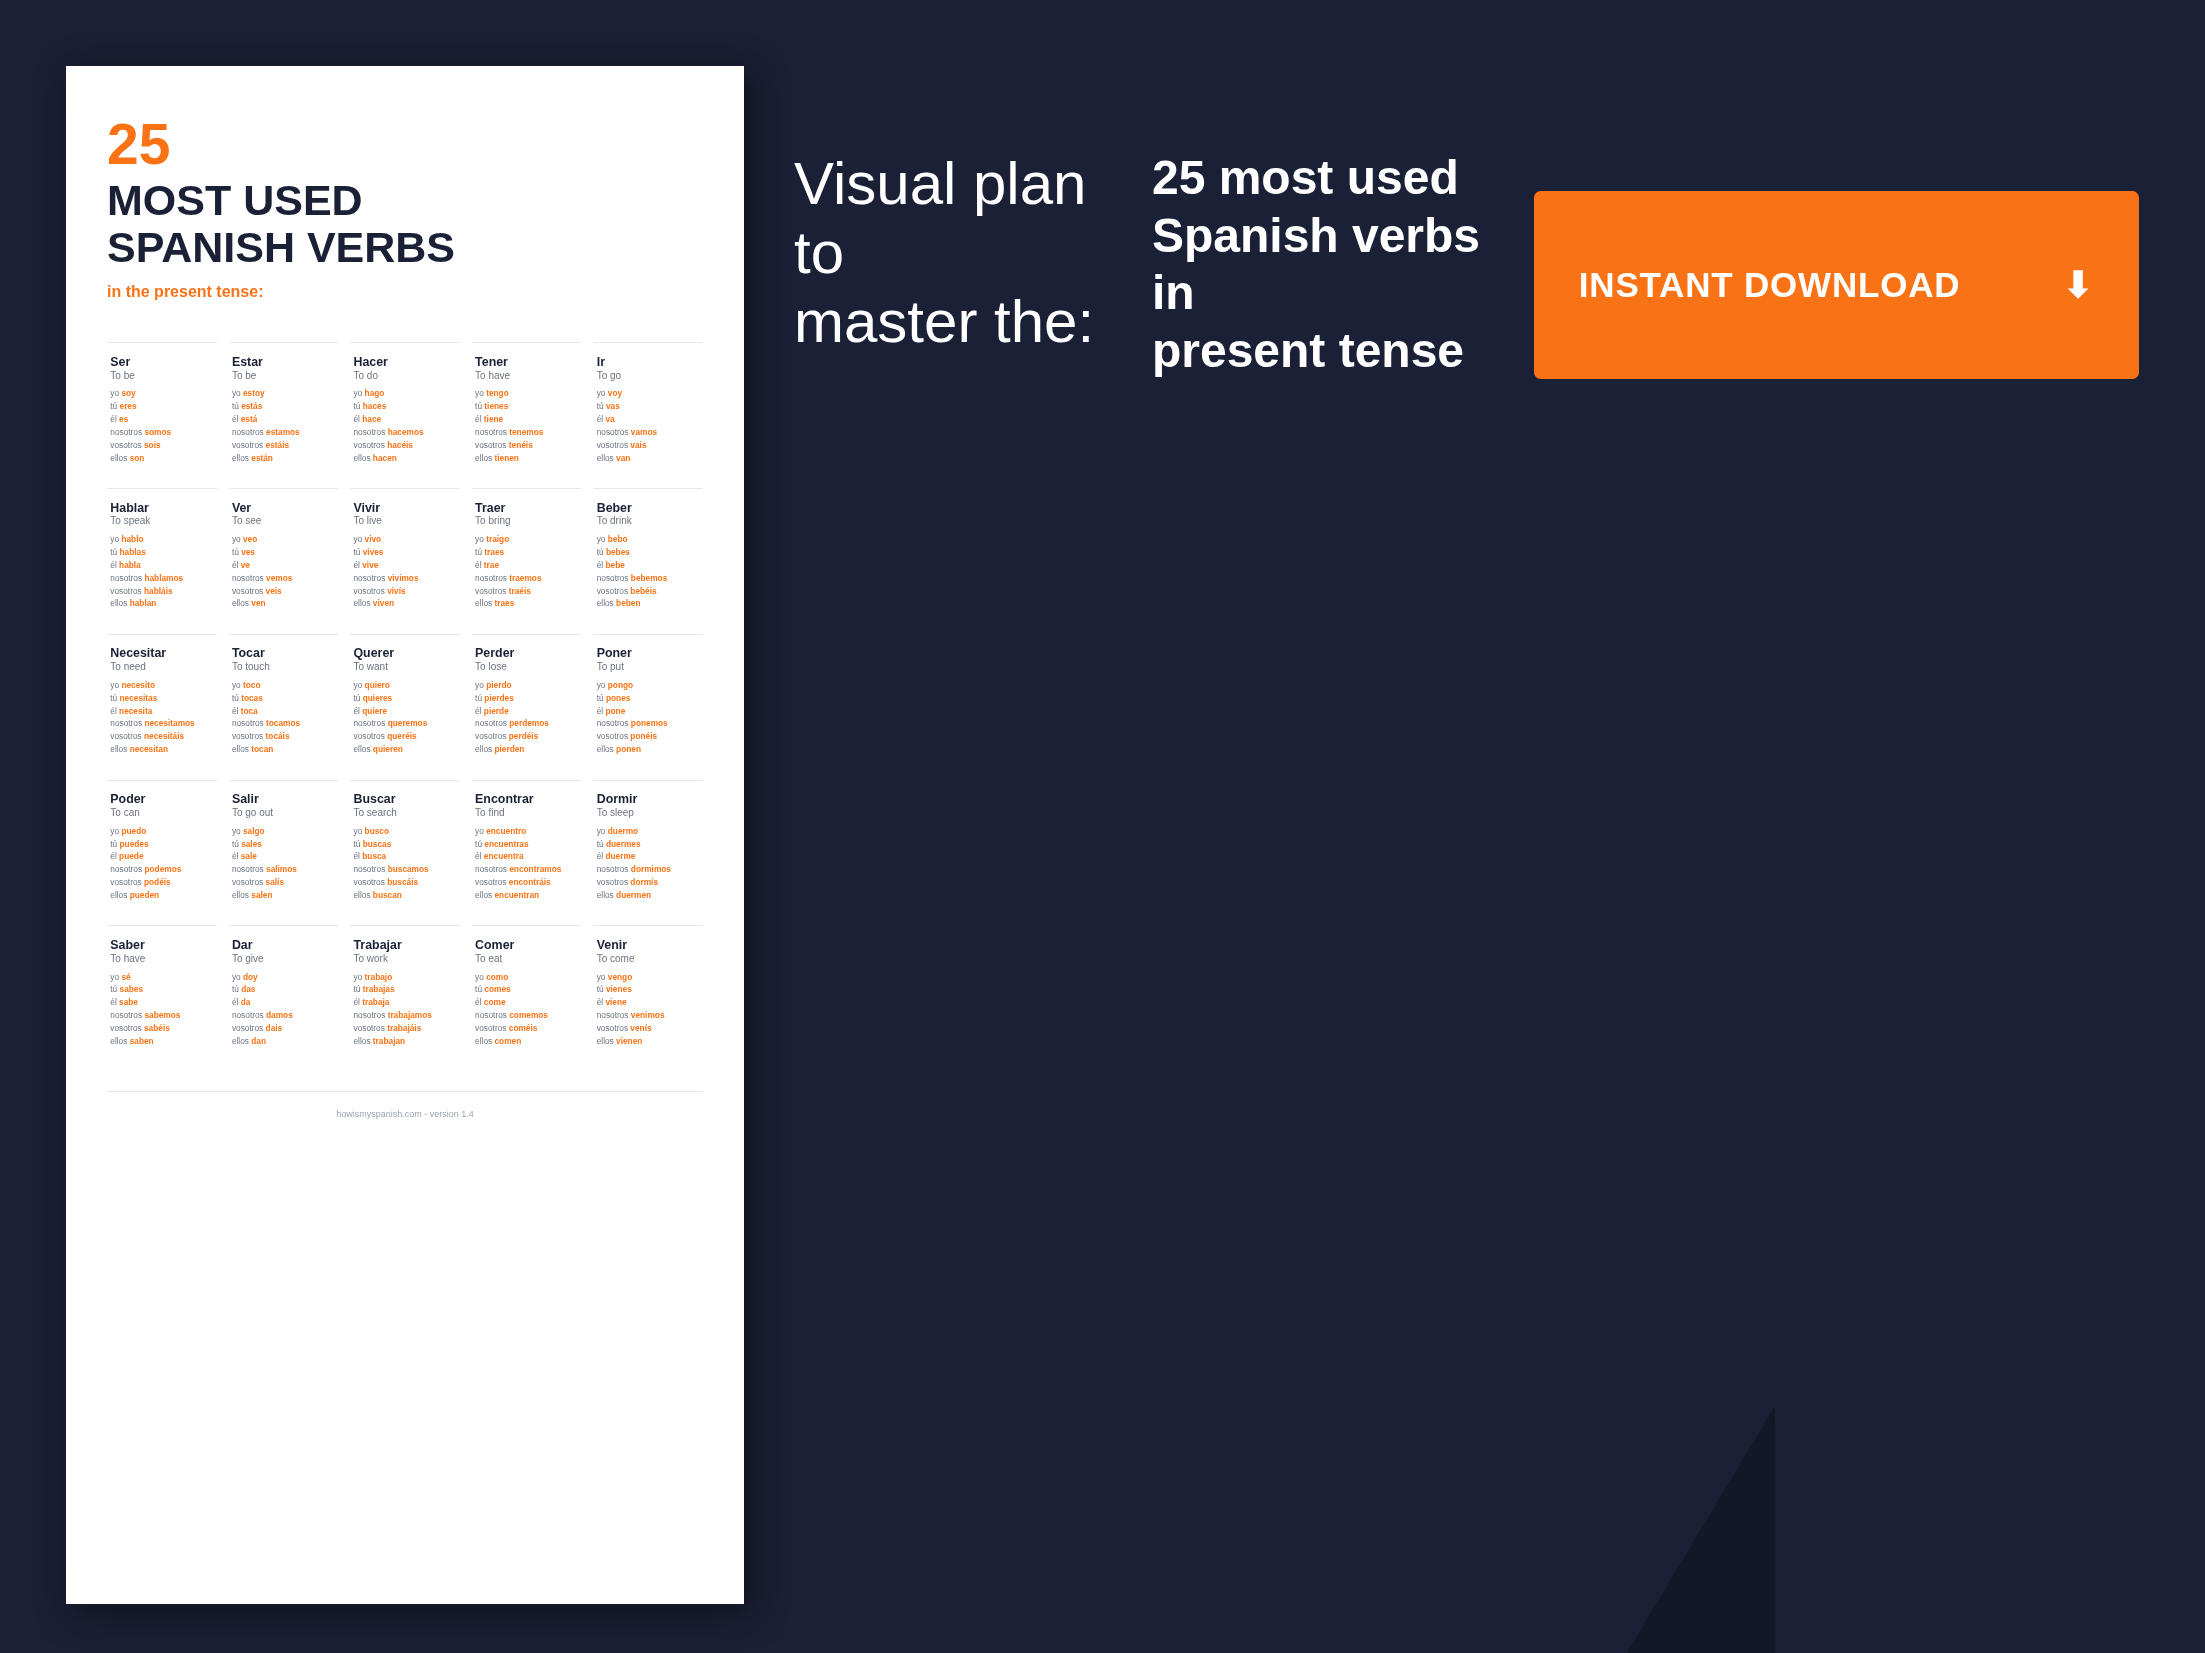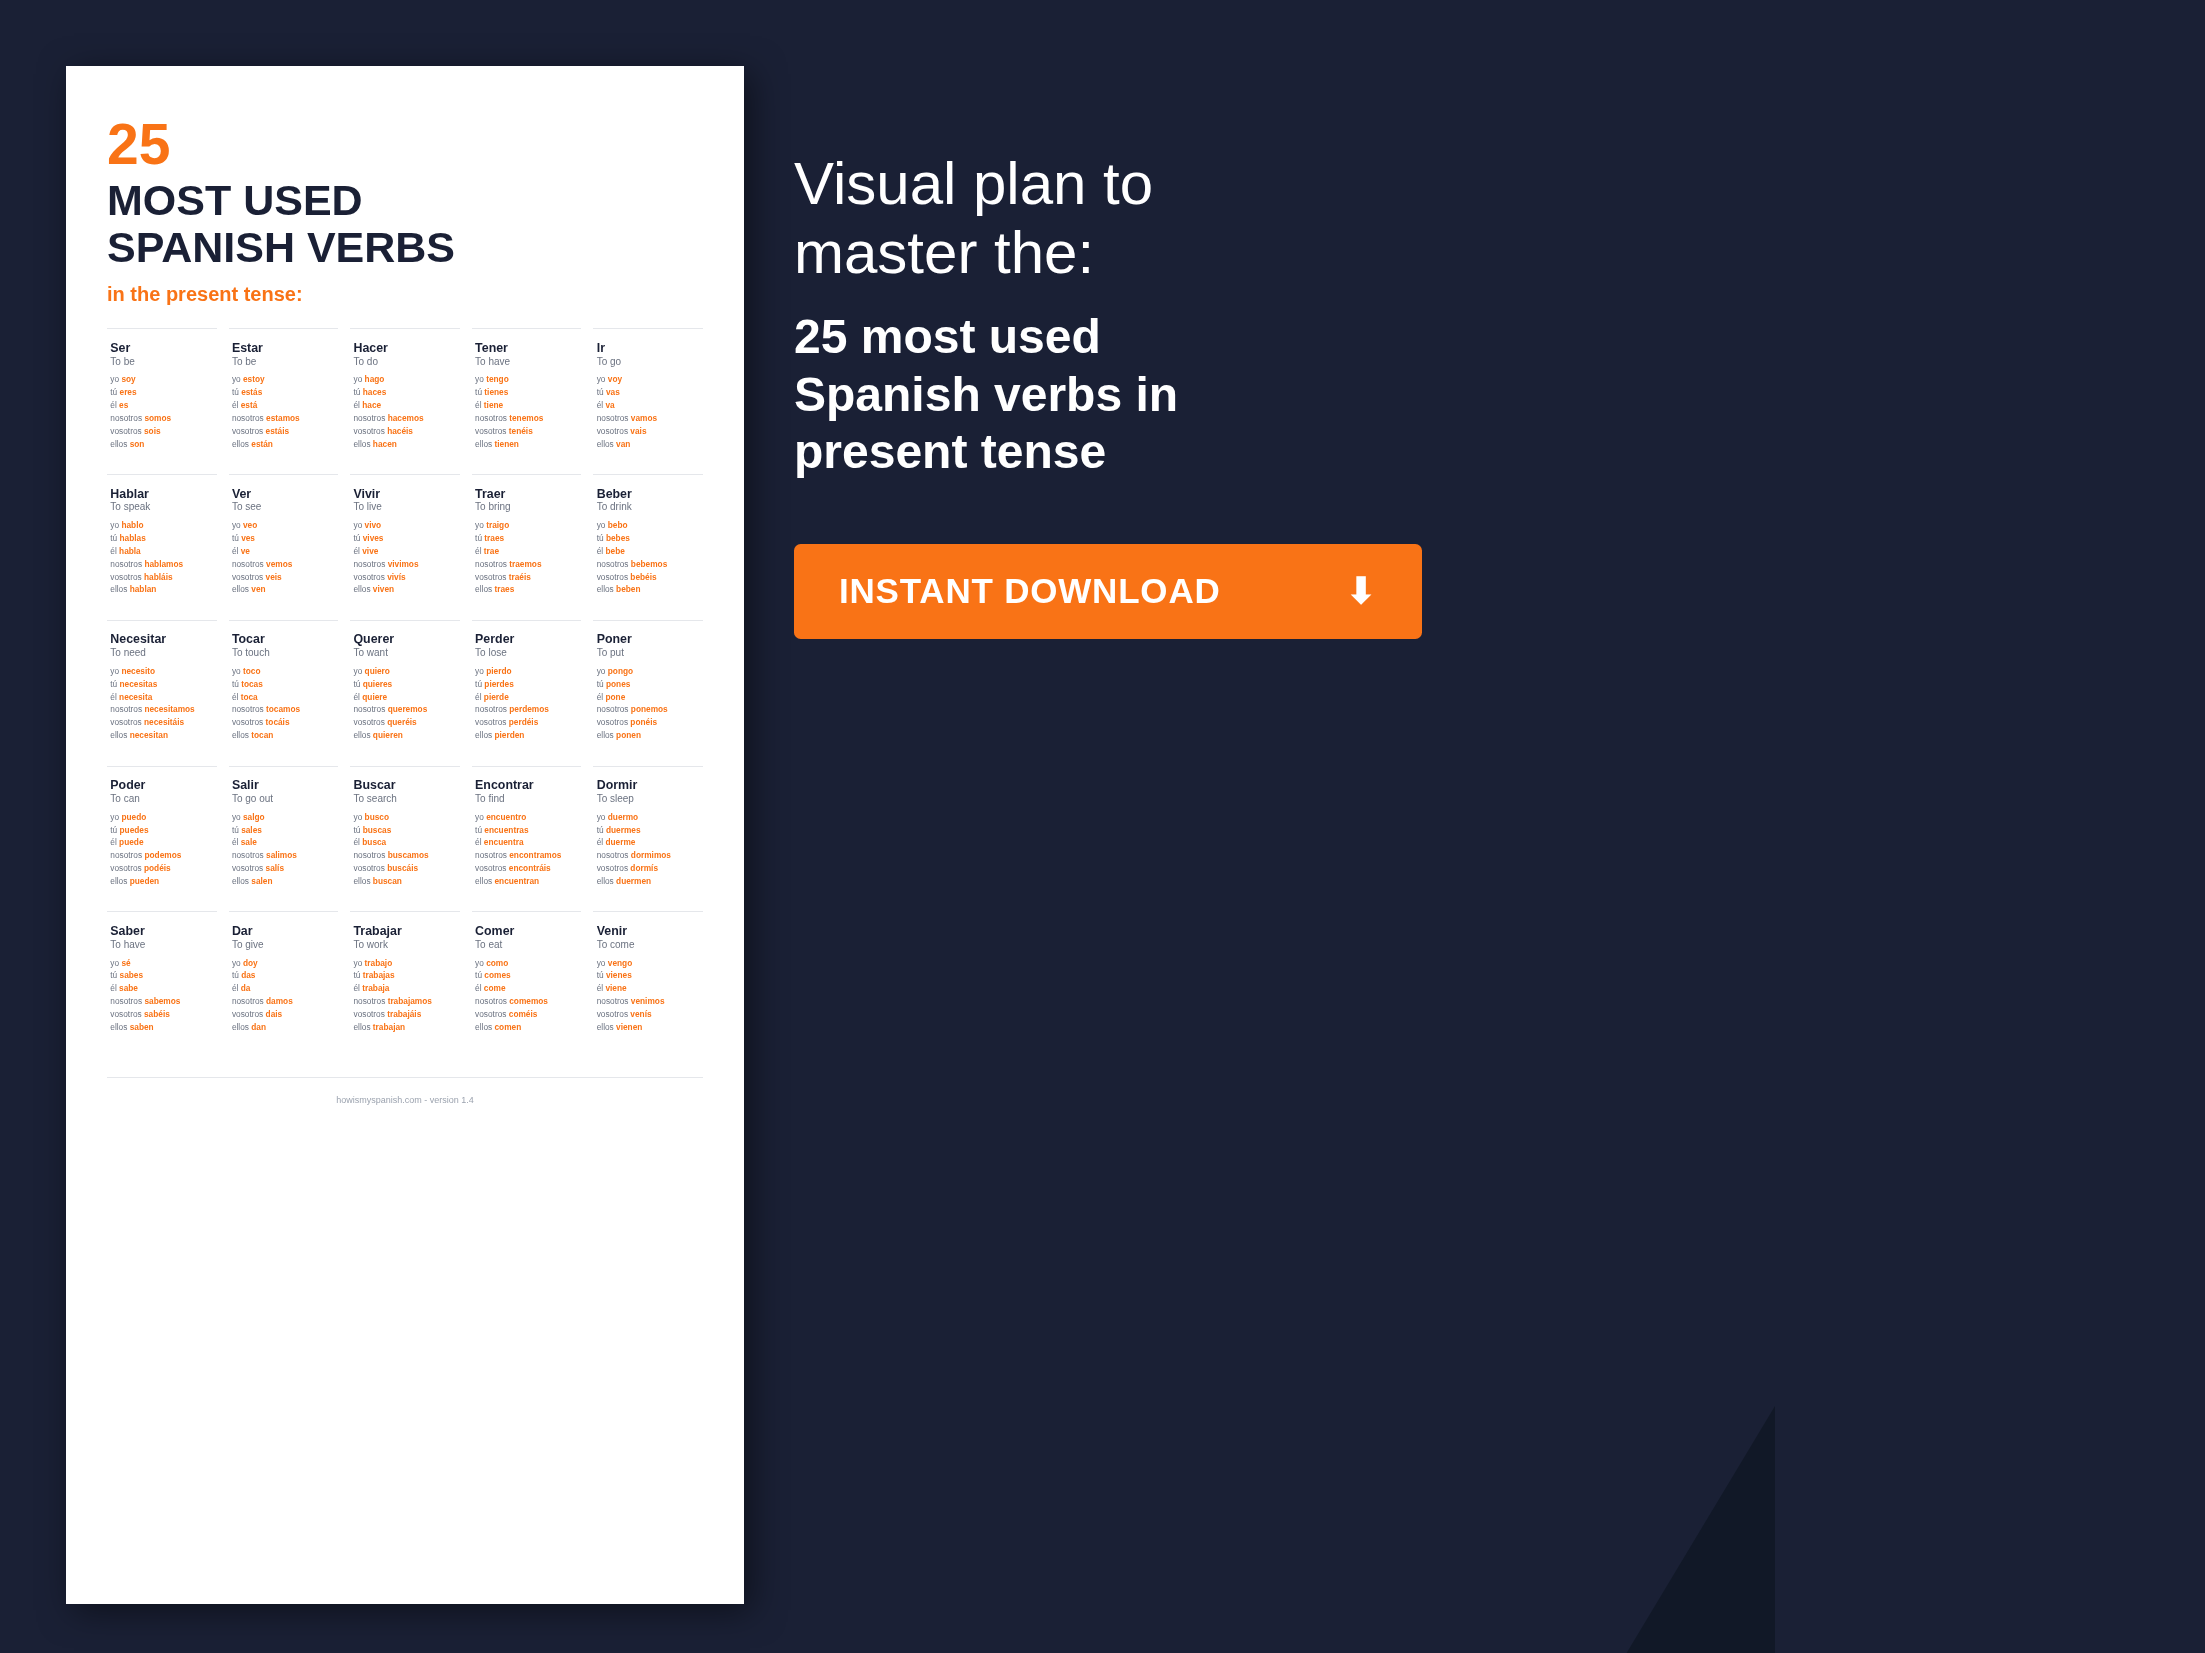--- a/index.html
+++ b/index.html
@@ -58,25 +58,25 @@
 
     .doc-title-text {
       font-size: 43px;
       font-weight: 900;
       color: #1a2035;
       display: block;
       line-height: 1.1;
     }
 
     .doc-subtitle {
-      font-size: 20px;
+      font-size: 16px;
       font-weight: 700;
       color: #f97316;
       margin-top: 11.6px;
-      margin-bottom: 22px;
+      margin-bottom: 41px;
     }
 
     
     .verbs-grid {
       display: grid;
       grid-template-columns: repeat(5, 1fr);
       gap: 12px;
     }
 
     .verb-section {
@@ -122,22 +122,22 @@
       color: #9ca3af;
       margin-top: 32px;
       padding-top: 17px;
       border-top: 0.8px solid #e5e7eb;
     }
 
     
     .right-content {
       flex: 1;
       display: flex;
-      flex-direction: column;
-      gap: 21px;
+      flex-direction: row;
+      gap: 14px;
       padding-top: 83px;
       position: relative;
       z-index: 2;
       justify-content: center;
     }
 
     .tagline {
       font-size: 60px;
       font-weight: 400;
       color: white;

